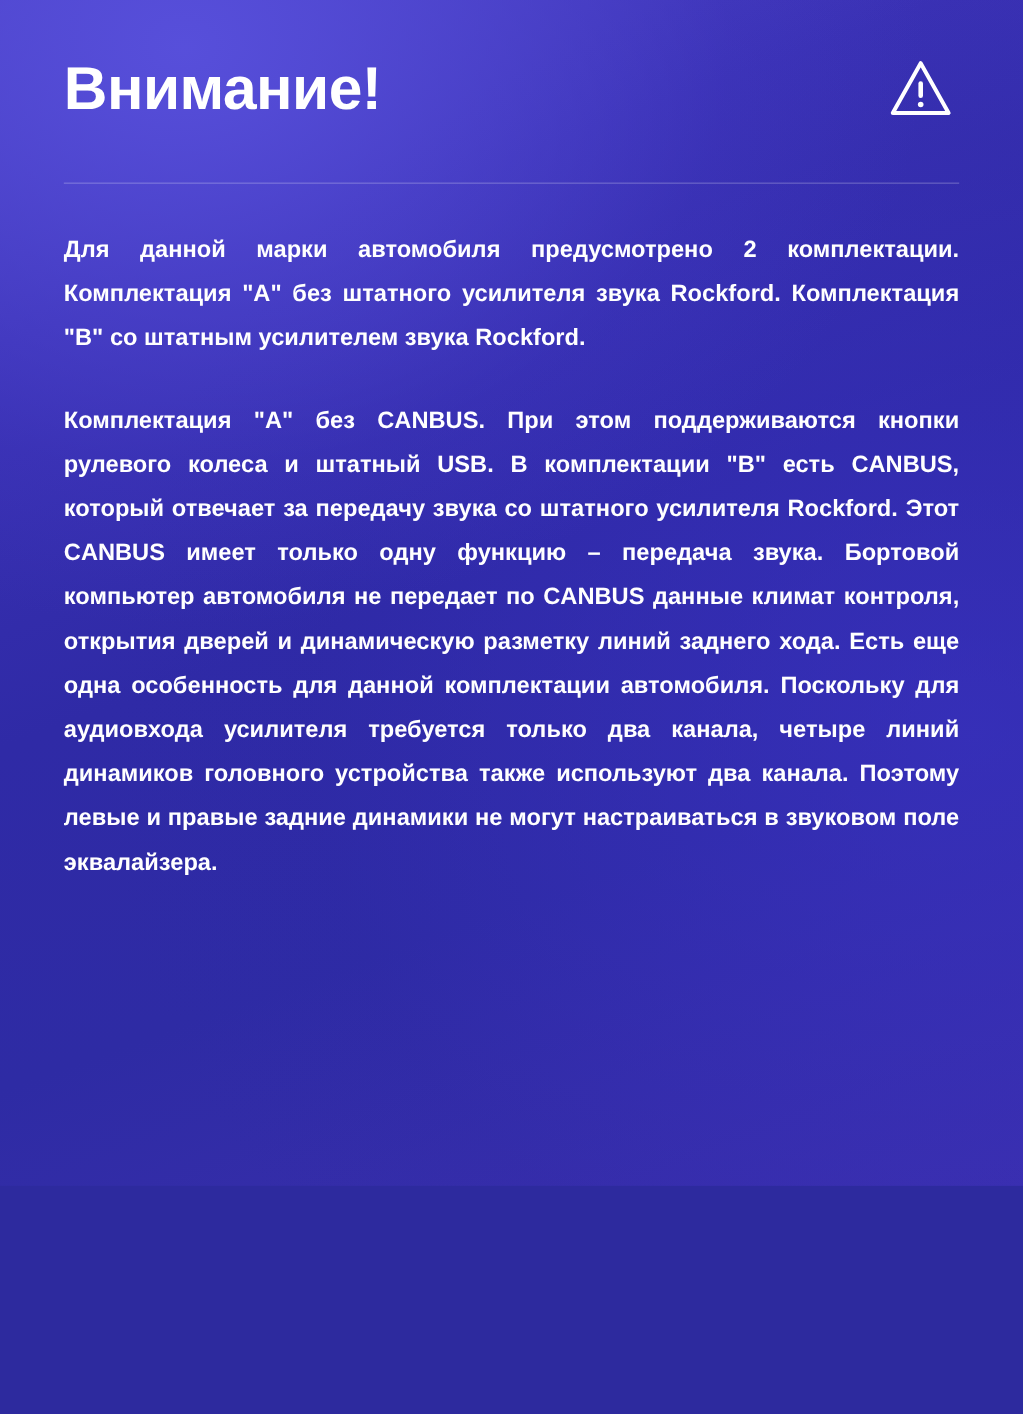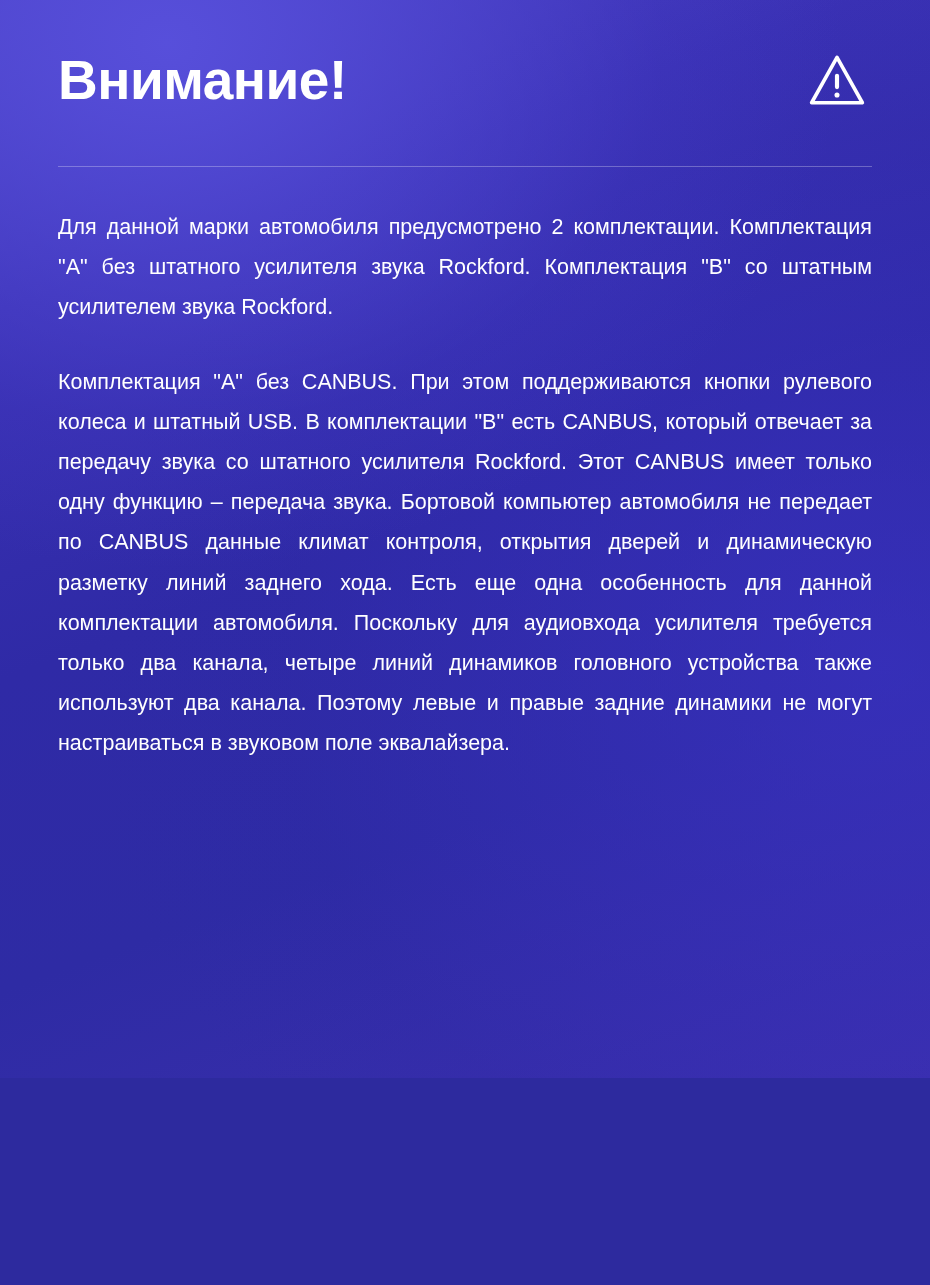--- a/index.html
+++ b/index.html
@@ -52,21 +52,21 @@
   .content {
     padding-top: 40px;
   }
   p.para {
     margin: 0 0 34px 0;
     color: #ffffff;
     font-size: 21.5px;
     line-height: 1.87;
     text-align: justify;
     text-justify: inter-word;
-    font-weight: 400;
+    font-weight: 700;
   }
   p.para:last-child {
     margin-bottom: 0;
   }
   p.accent {
     color: #3fd0f0;
   }
   .block-gap-1 { margin-bottom: 42px; }
   .block-gap-2 { margin-bottom: 40px; }
 </style>

